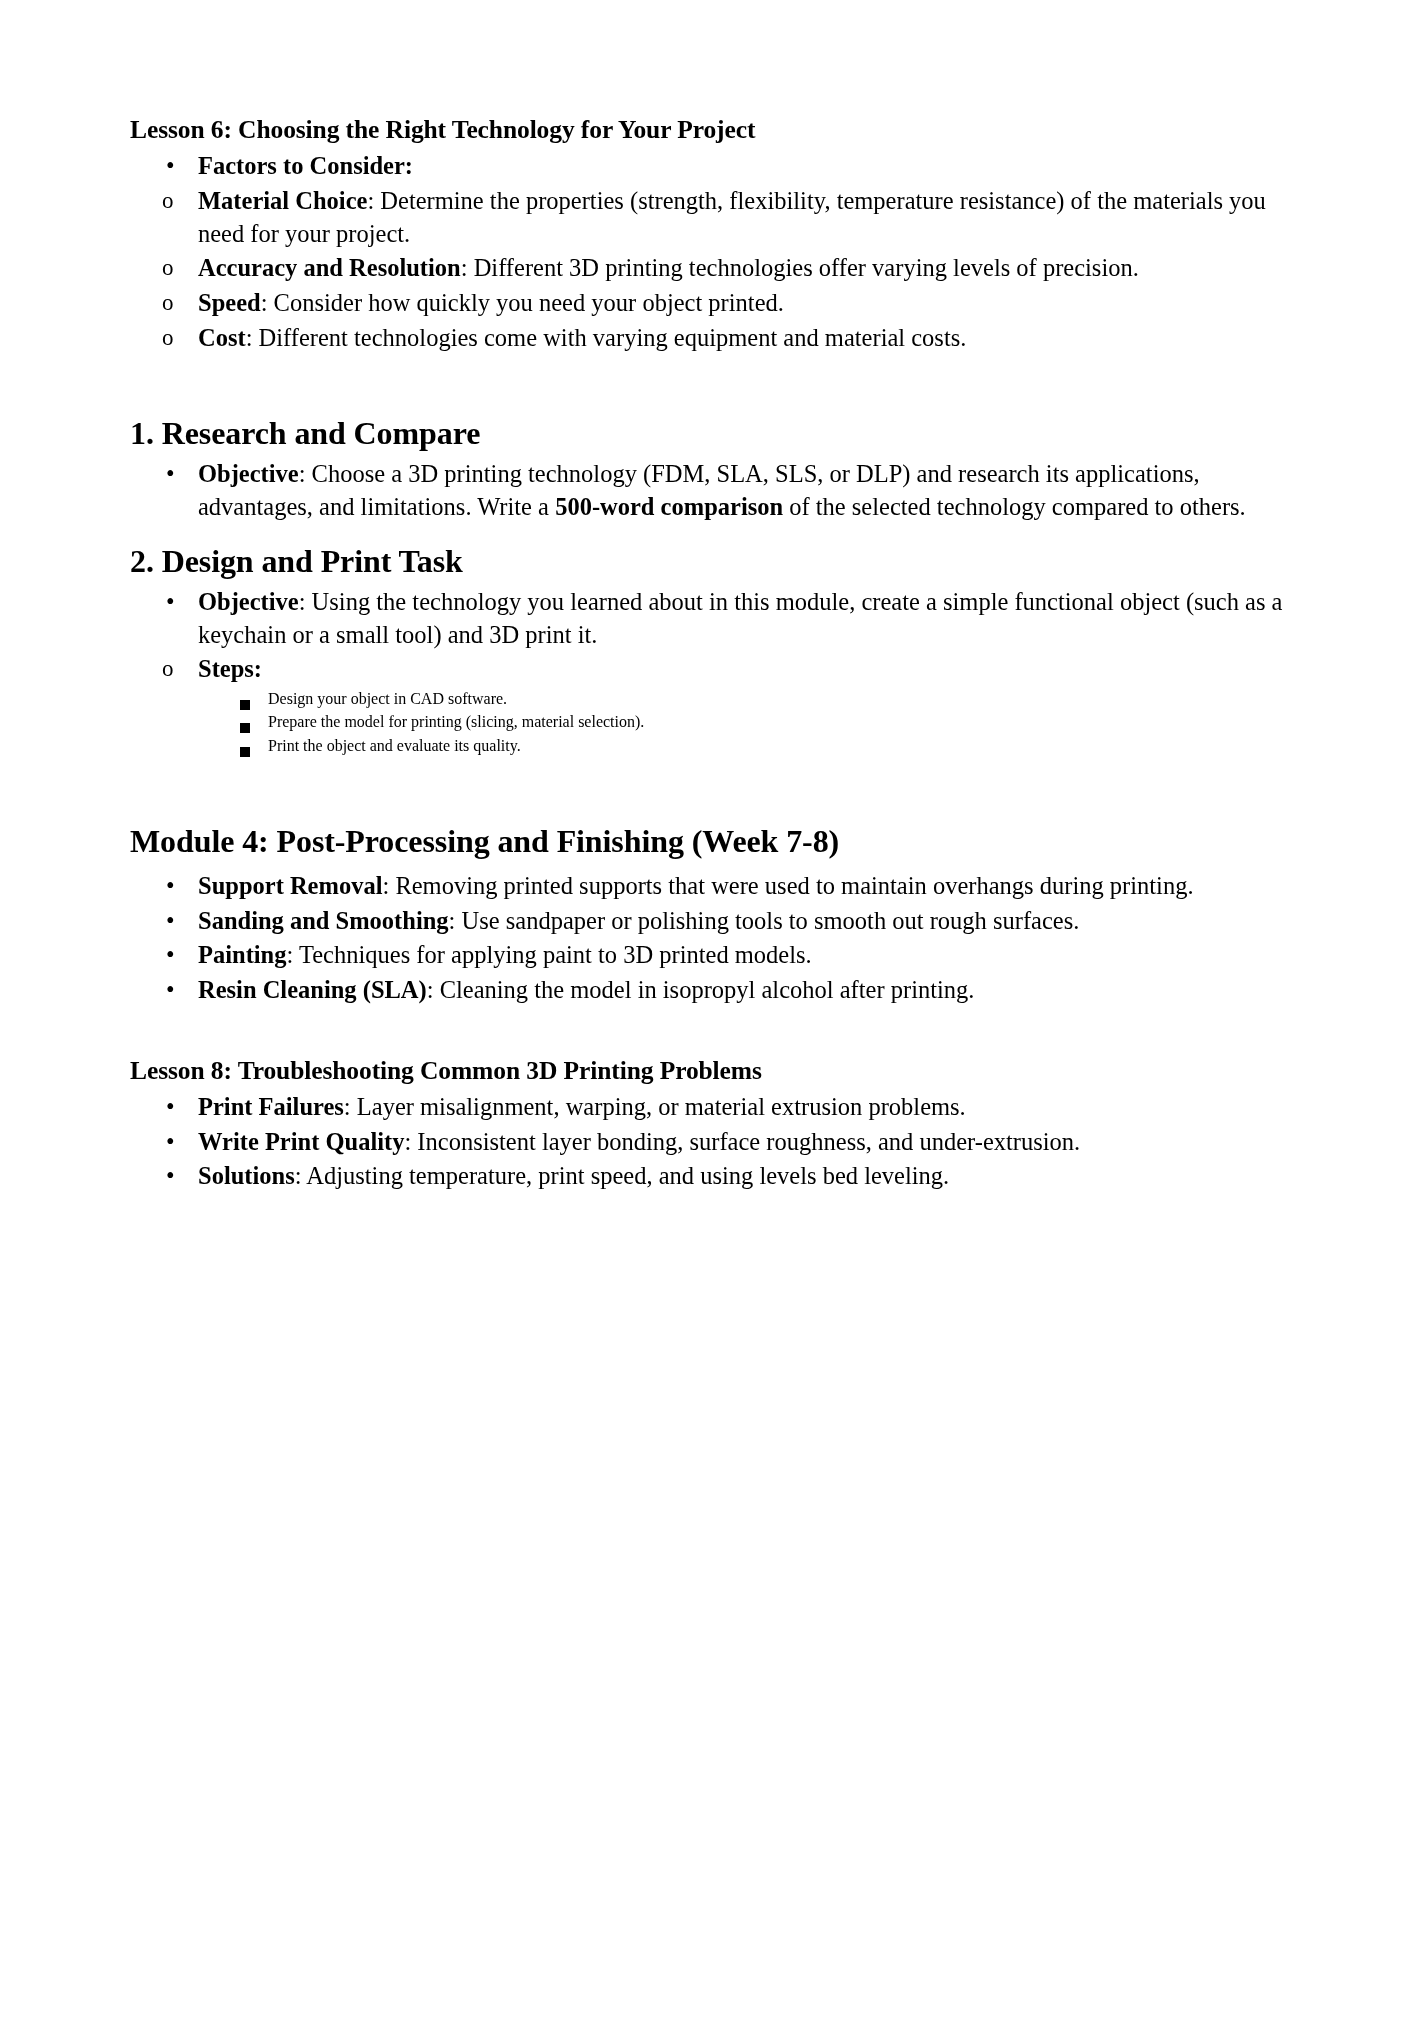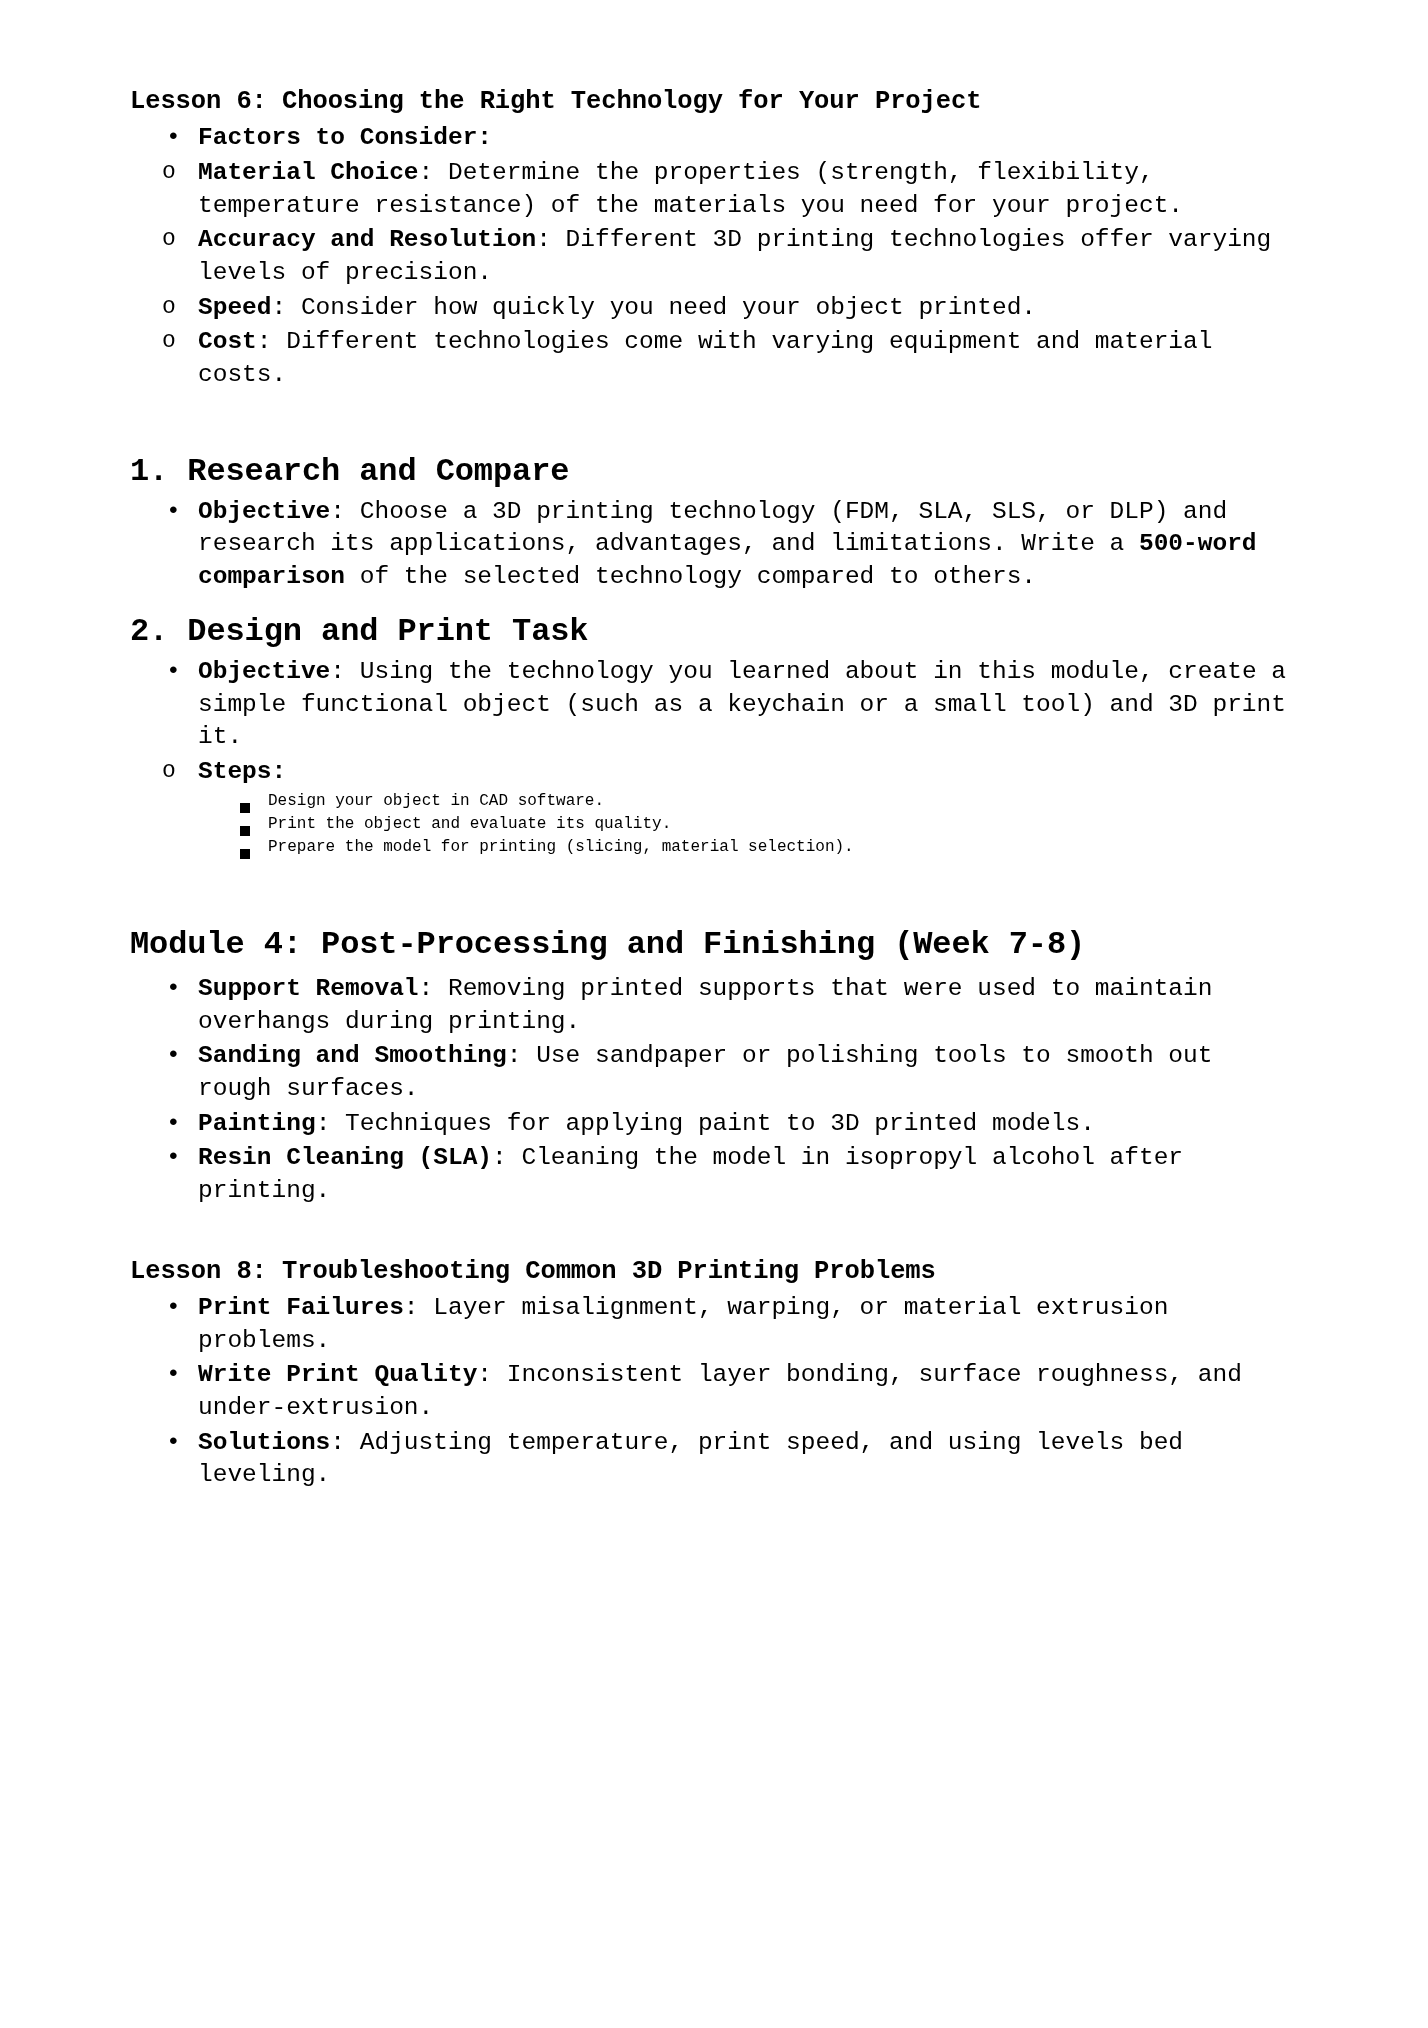--- a/index.html
+++ b/index.html
@@ -14,22 +14,21 @@
     font-family: "Liberation Serif", "DejaVu Serif", serif;
     color: #000000;
     -webkit-font-smoothing: antialiased;
   }
   .page {
     position: relative;
     width: 1428px;
     height: 2028px;
     background: #ffffff;
     box-sizing: border-box;
-    padding: 86px 128px 0 130px;
-    font-family: Liberation Mono, monospace;
+    padding: 114px 128px 0 130px;
   }
   .doc-body {
     width: 1170px;
   }
 
   
   .h-lesson {
     font-size: 25.5px;
     font-weight: bold;
     line-height: 1.22;
@@ -194,25 +193,25 @@
       </li>
     </ul>
 
     <ul class="lvl3 nest-2" style="margin-left:70px;">
       <li>
         <span class="bullet-square"></span>
         <span class="listitem-text">Design your object in CAD software.</span>
       </li>
       <li>
         <span class="bullet-square"></span>
+        <span class="listitem-text">Prepare the model for printing (slicing, material selection).</span>
+      </li>
+      <li>
+        <span class="bullet-square"></span>
         <span class="listitem-text">Print the object and evaluate its quality.</span>
-      </li>
-      <li>
-        <span class="bullet-square"></span>
-        <span class="listitem-text">Prepare the model for printing (slicing, material selection).</span>
       </li>
     </ul>
 
     <div class="gap-xxl"></div>
 
     <div class="h-module">Module 4: Post-Processing and Finishing (Week 7-8)</div>
 
 
 
     <ul class="lvl1">

